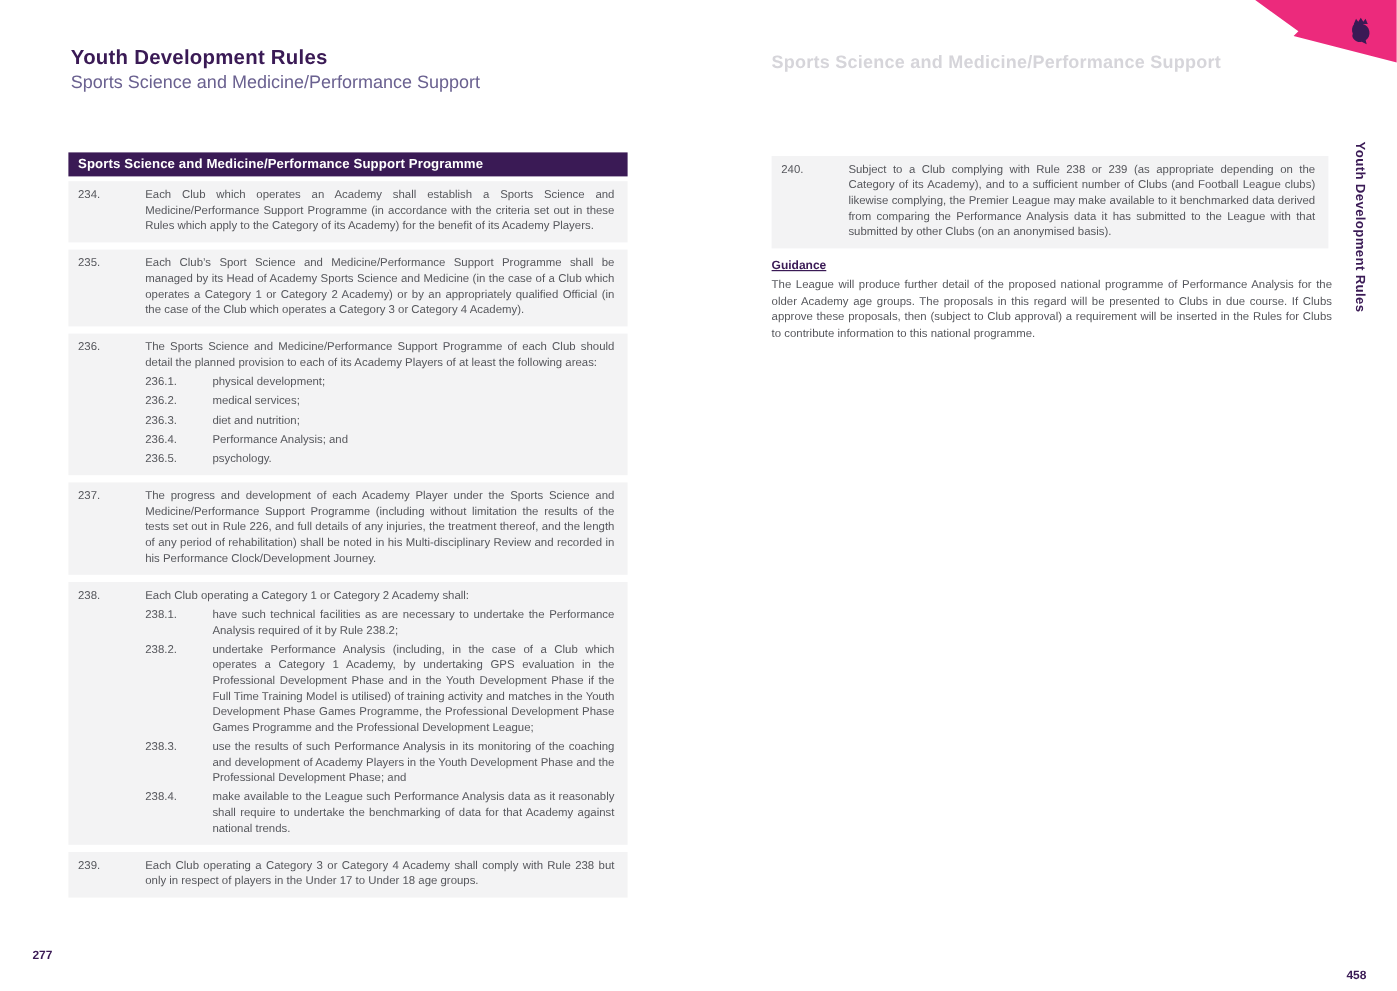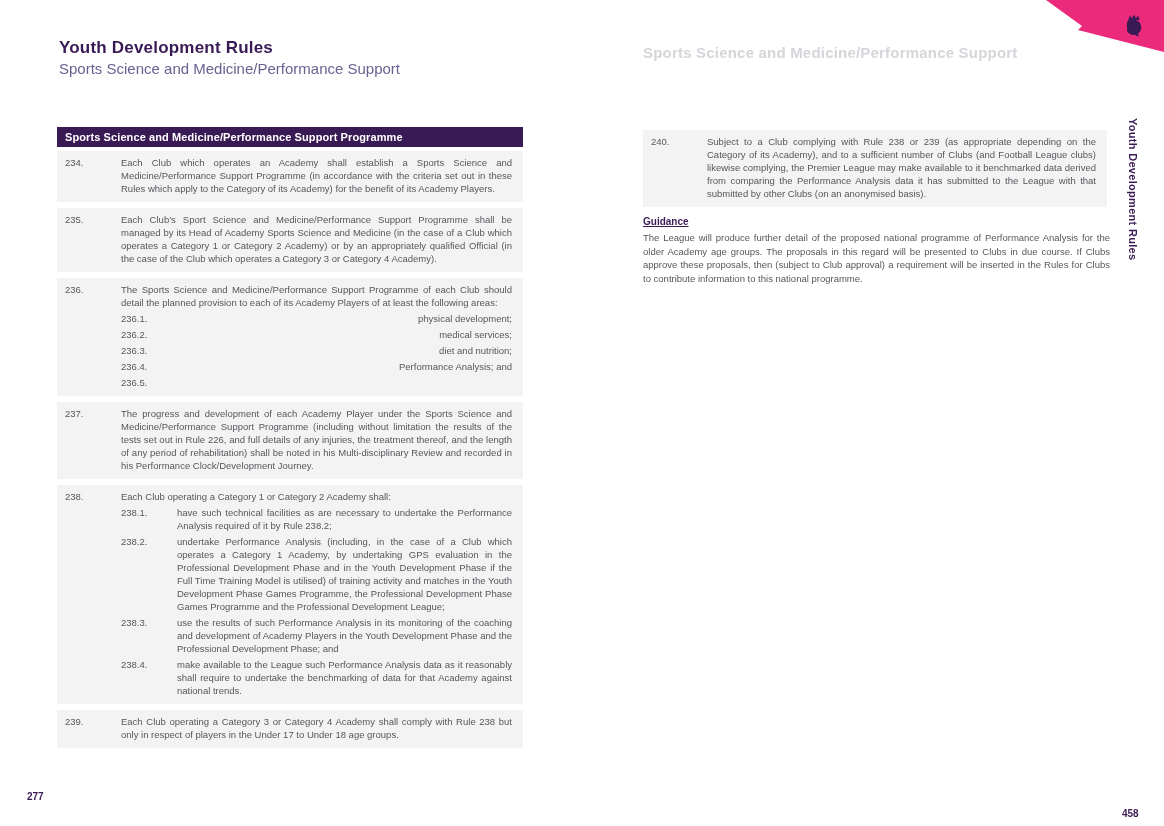--- a/index.html
+++ b/index.html
@@ -45,21 +45,21 @@
   .rule-num { color: #56575c; }
   .rule-text { color: #56575c; text-align: justify; }
 
   .sub-rule {
     display: grid;
     grid-template-columns: 56px 1fr;
     margin-top: 3px;
   }
   .sub-rule:first-of-type { margin-top: 3px; }
   .sub-text { text-align: justify; }
-  .sub-text.no-justify { text-align: right; }
+  .sub-text.no-justify { text-align: left; }
 
   
   .right-header { font-size: 15px; font-weight: bold; color: #d6d5da; letter-spacing: 0.2px; }
   .right-rule { margin-top: 69px; }
   .guidance-title {
     margin-top: 9px;
     font-size: 10px; font-weight: bold;
     color: #3a1a55;
     text-decoration: underline;
   }
@@ -134,20 +134,21 @@
         <div class="sub-rule">
           <span class="rule-num">236.3.</span>
           <div class="sub-text no-justify">diet and nutrition;</div>
         </div>
         <div class="sub-rule">
           <span class="rule-num">236.4.</span>
           <div class="sub-text no-justify">Performance Analysis; and</div>
         </div>
         <div class="sub-rule">
           <span class="rule-num">236.5.</span>
+          <div class="sub-text no-justify">psychology.</div>
         </div>
       </div>
     </div>
 
     <div class="rule-block">
       <span class="rule-num">237.</span>
       <div class="rule-text">The progress and development of each Academy Player under the Sports Science and Medicine/Performance Support Programme (including without limitation the results of the tests set out in Rule 226, and full details of any injuries, the treatment thereof, and the length of any period of rehabilitation) shall be noted in his Multi-disciplinary Review and recorded in his Performance Clock/Development Journey.</div>
     </div>
 
 

